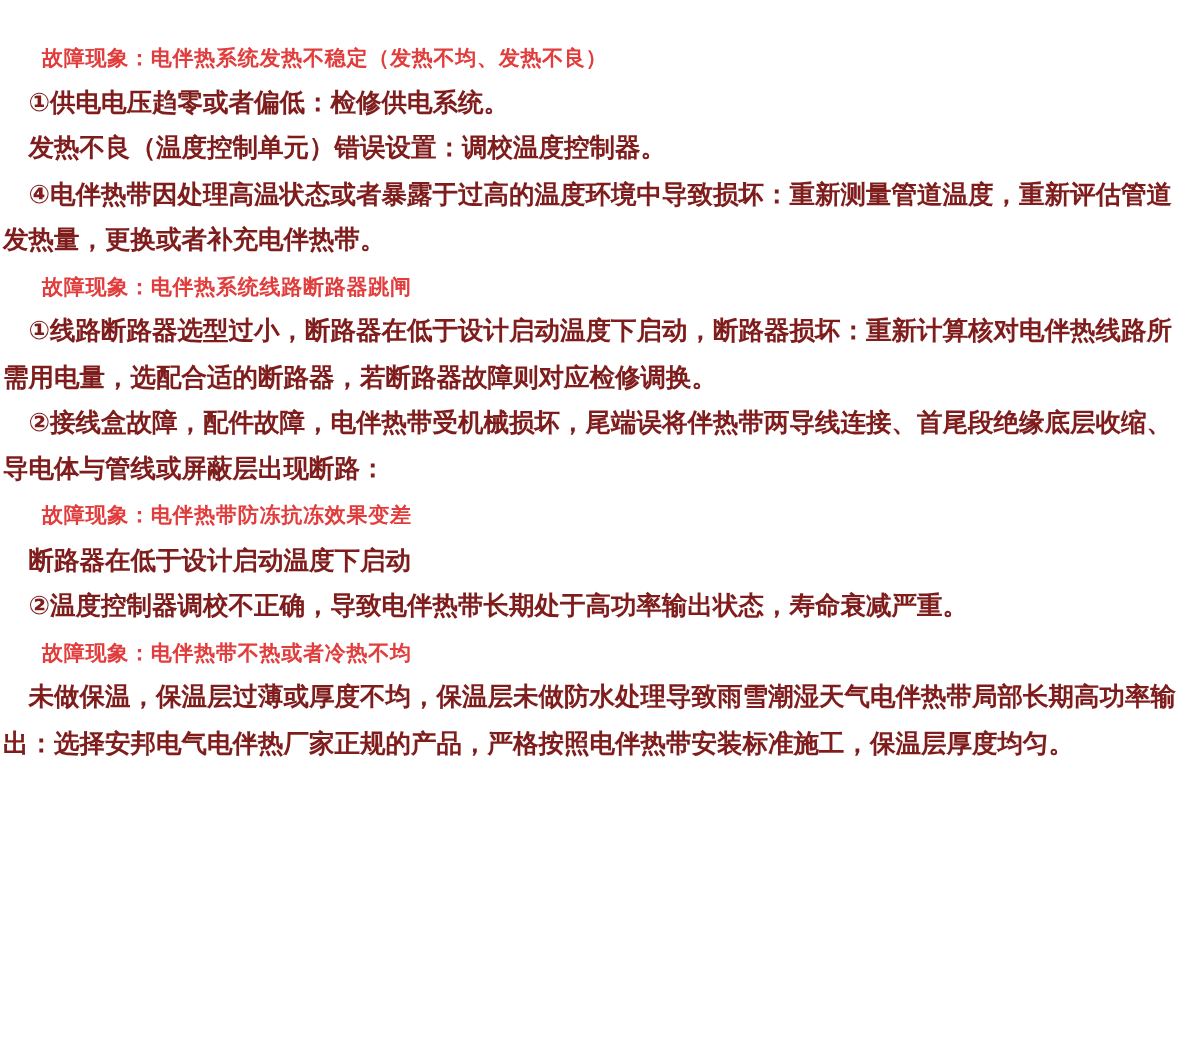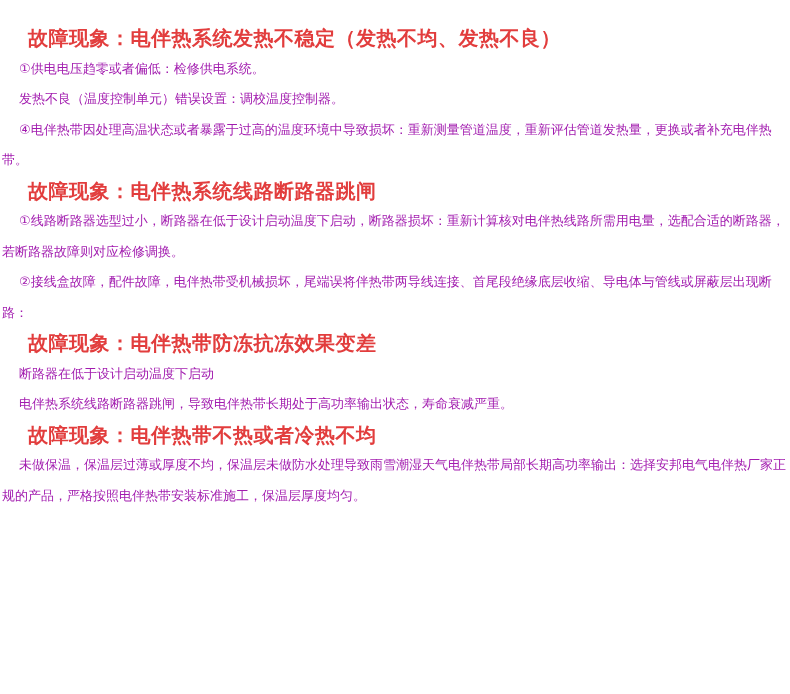--- a/index.html
+++ b/index.html
@@ -14,32 +14,32 @@
     font-family: "Liberation Sans", "DejaVu Sans", sans-serif;
     color: #404040;
   }
   .article {
     box-sizing: border-box;
     width: 790px;
     padding: 23px 2px 0 2px;
   }
   .fault-heading {
     margin: 0;
-    font-size: 20px;
+    font-size: 14px;
     font-weight: bold;
     color: #e23d3d;
     line-height: 30.5px;
     text-indent: 26px;
     letter-spacing: 0.5px;
   }
   .body-para {
     margin: 0;
-    font-size: 13px;
-    font-weight: normal;
-    color: #a21caf;
+    font-size: 17px;
+    font-weight: bold;
+    color: #7f1d1d;
     line-height: 30.5px;
     text-indent: 17px;
     word-break: break-all;
   }
 </style>
 </head>
 <body>
 
 <div class="article">
 
@@ -53,21 +53,21 @@
   <section>
     <h2 class="fault-heading">故障现象：电伴热系统线路断路器跳闸</h2>
     <p class="body-para">①线路断路器选型过小，断路器在低于设计启动温度下启动，断路器损坏：重新计算核对电伴热线路所需用电量，选配合适的断路器，若断路器故障则对应检修调换。</p>
     <p class="body-para">②接线盒故障，配件故障，电伴热带受机械损坏，尾端误将伴热带两导线连接、首尾段绝缘底层收缩、导电体与管线或屏蔽层出现断路：</p>
   </section>
 
 
   <section>
     <h2 class="fault-heading">故障现象：电伴热带防冻抗冻效果变差</h2>
     <p class="body-para">断路器在低于设计启动温度下启动</p>
-    <p class="body-para">电伴热系统线路断路器跳闸，导致电伴热带长期处于高功率输出状态，寿命衰减严重。</p>
+    <p class="body-para">②温度控制器调校不正确，导致电伴热带长期处于高功率输出状态，寿命衰减严重。</p>
   </section>
 
   <section>
     <h2 class="fault-heading">故障现象：电伴热带不热或者冷热不均</h2>
     <p class="body-para">未做保温，保温层过薄或厚度不均，保温层未做防水处理导致雨雪潮湿天气电伴热带局部长期高功率输出：选择安邦电气电伴热厂家正规的产品，严格按照电伴热带安装标准施工，保温层厚度均匀。</p>
   </section>
 
 </div>
 
 </body></html>

